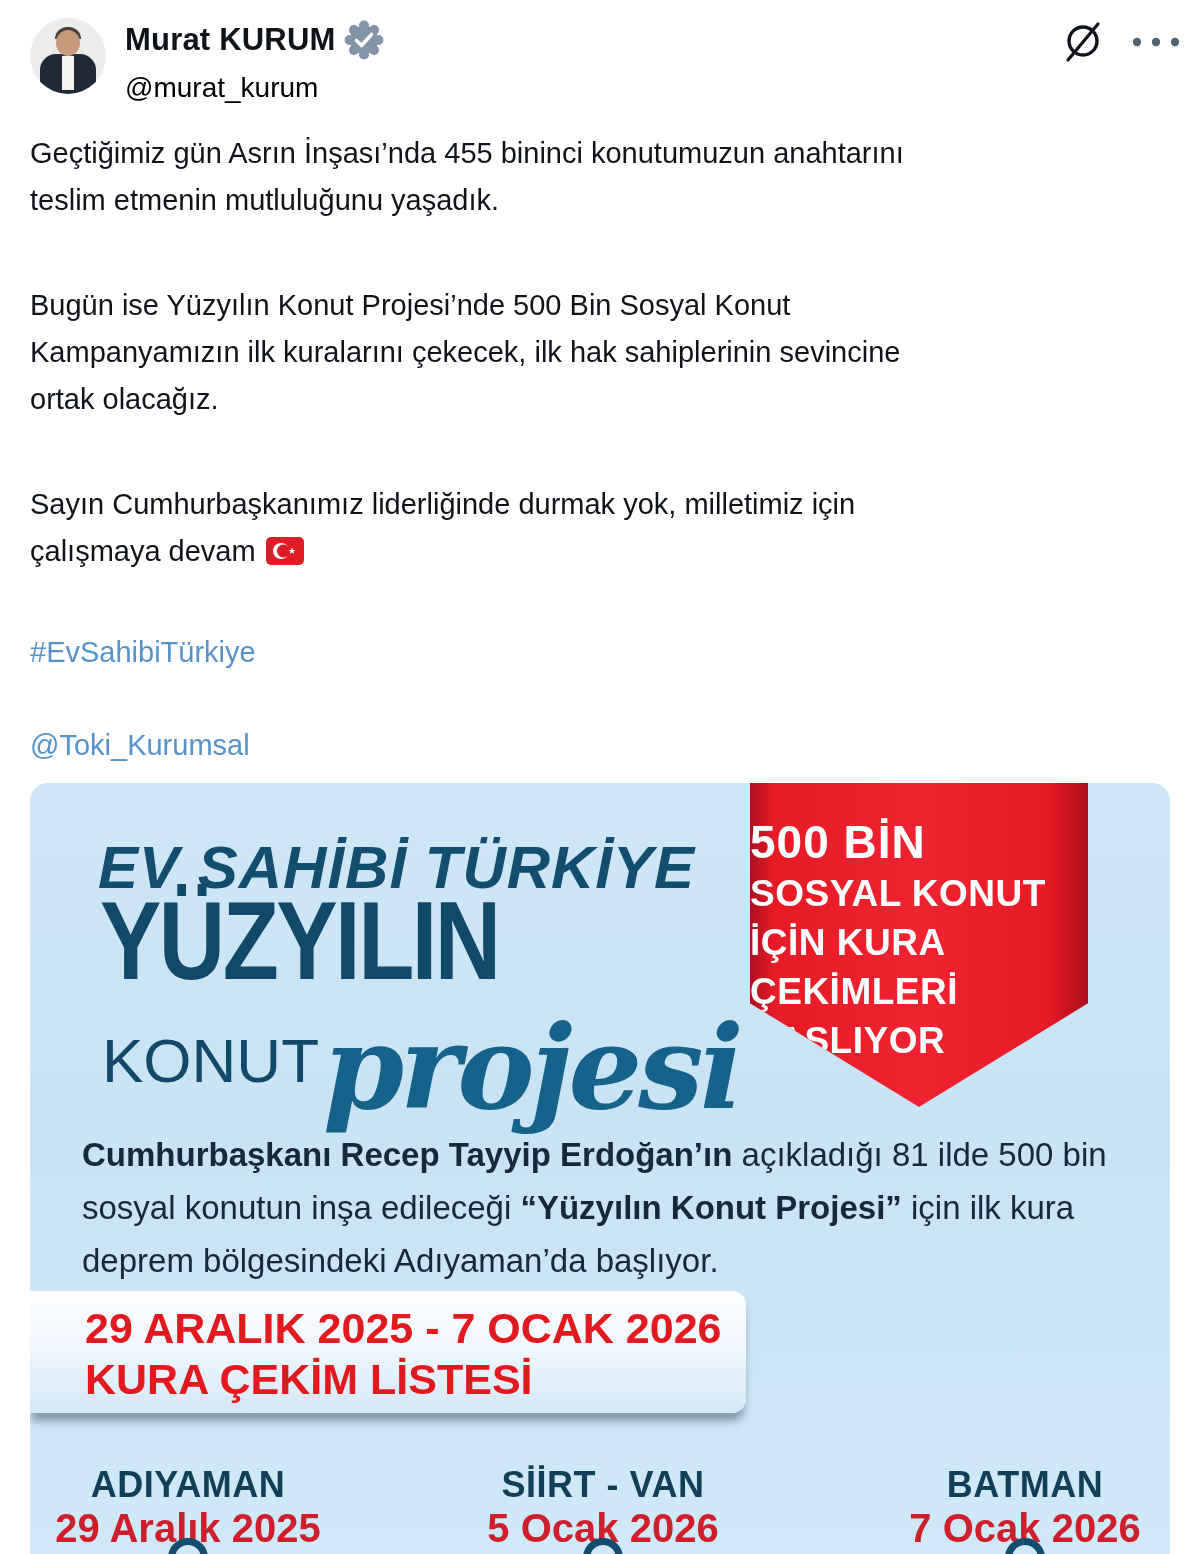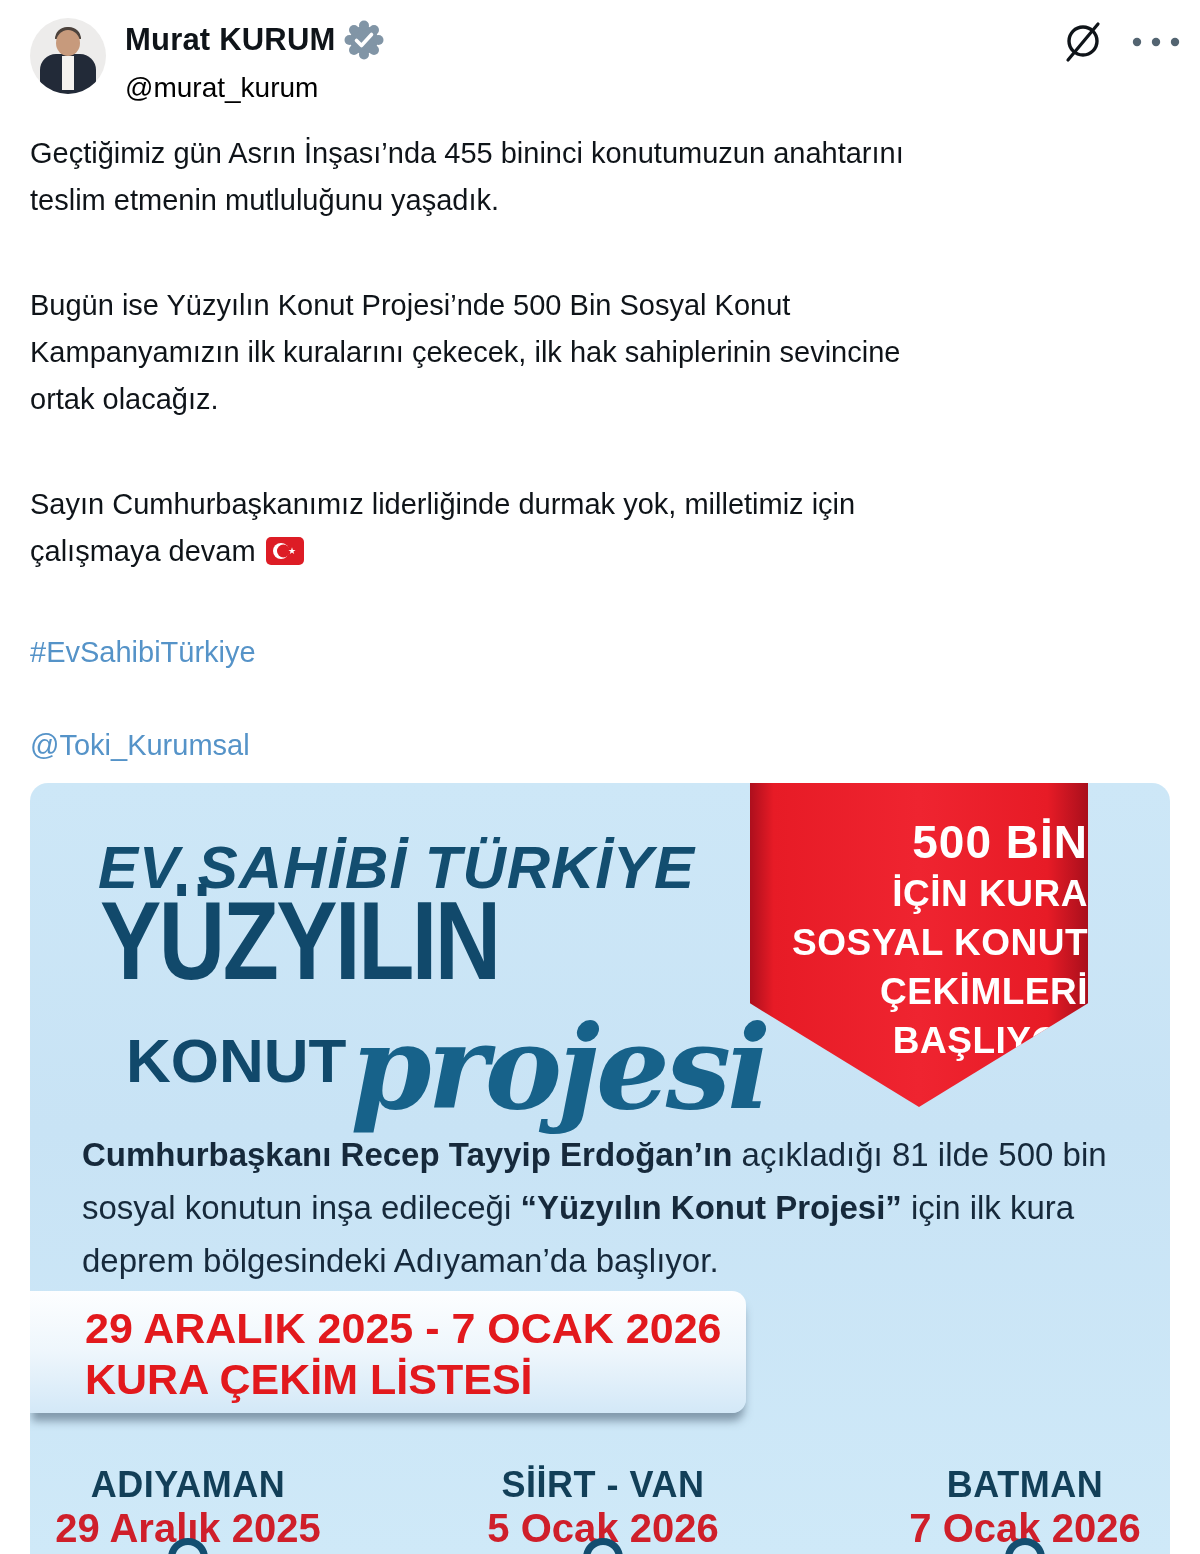--- a/index.html
+++ b/index.html
@@ -43,30 +43,30 @@
   }
   .b-title1{
     position:absolute;left:68px;top:50px;font-size:60px;font-weight:700;font-style:italic;
     color:#134e70;letter-spacing:1px;white-space:nowrap;
   }
   .b-title2{
     position:absolute;left:70px;top:102px;font-size:112px;font-weight:900;line-height:1;
     color:#11496b;letter-spacing:-3px;transform:scaleX(.82);transform-origin:left top;white-space:nowrap;
   }
   .b-title3{position:absolute;left:72px;top:200px;white-space:nowrap;}
-  .b-konut{font-size:62px;font-weight:700;line-height:1;color:#11496b;letter-spacing:0;margin-left:24px;}
+  .b-konut{font-size:62px;font-weight:400;line-height:1;color:#11496b;letter-spacing:0;}
   .b-projesi{
     font-family:"DejaVu Serif","Liberation Serif",serif;font-style:italic;font-weight:700;
     font-size:116px;line-height:1;color:#17628a;position:relative;top:26px;left:4px;letter-spacing:-4px;
   }
   .ribbon{
     position:absolute;left:720px;top:0;width:338px;height:324px;
     background:linear-gradient(90deg,#ad0f1d 0%,#e71b26 7%,#ef2430 50%,#e71b26 88%,#a90f1c 100%);
     clip-path:polygon(0 0,100% 0,100% 68%,50% 100%,0 68%);
-    display:flex;flex-direction:column;align-items:flex-end;text-align:center;
+    display:flex;flex-direction:column;align-items:flex-start;text-align:center;
     padding-top:32px;box-sizing:border-box;color:#ffffff;
   }
   .ribbon .r1{font-size:46px;font-weight:900;line-height:54px;letter-spacing:1px;}
   .ribbon .rn{font-size:37px;font-weight:900;line-height:49px;letter-spacing:.5px;}
   .b-par{position:absolute;left:36px;top:345px;font-size:33px;line-height:53px;color:#16293b;font-weight:500;}
   .b-par .ln{white-space:nowrap;margin-left:16px;}
   .b-par b{font-weight:900;}
   .date-box{
     position:absolute;left:0;top:508px;width:716px;height:122px;border-radius:0 14px 14px 0;
     background:linear-gradient(180deg,#fdfeff 0%,#eef6fc 50%,#d3e8f7 100%);
@@ -164,22 +164,22 @@
   <div class="banner">
 
     <div class="b-title1">EV SAHİBİ TÜRKİYE</div>
     <div class="b-title2">YÜZYILIN</div>
     <div class="b-title3">
       <span class="b-konut">KONUT</span><span class="b-projesi">projesi</span>
     </div>
 
     <div class="ribbon">
       <div class="r1">500 BİN</div>
+      <div class="rn">SOSYAL KONUT</div>
       <div class="rn">İÇİN KURA</div>
-      <div class="rn">SOSYAL KONUT</div>
       <div class="rn">ÇEKİMLERİ</div>
       <div class="rn">BAŞLIYOR</div>
     </div>
 
     <div class="b-par">
       <div class="ln"><b>Cumhurbaşkanı Recep Tayyip Erdoğan’ın</b><span> açıkladığı 81 ilde 500 bin</span></div>
       <div class="ln"><span>sosyal konutun inşa edileceği </span><b>“Yüzyılın Konut Projesi”</b><span> için ilk kura</span></div>
       <div class="ln"><span>deprem bölgesindeki Adıyaman’da başlıyor.</span></div>
     </div>
 

